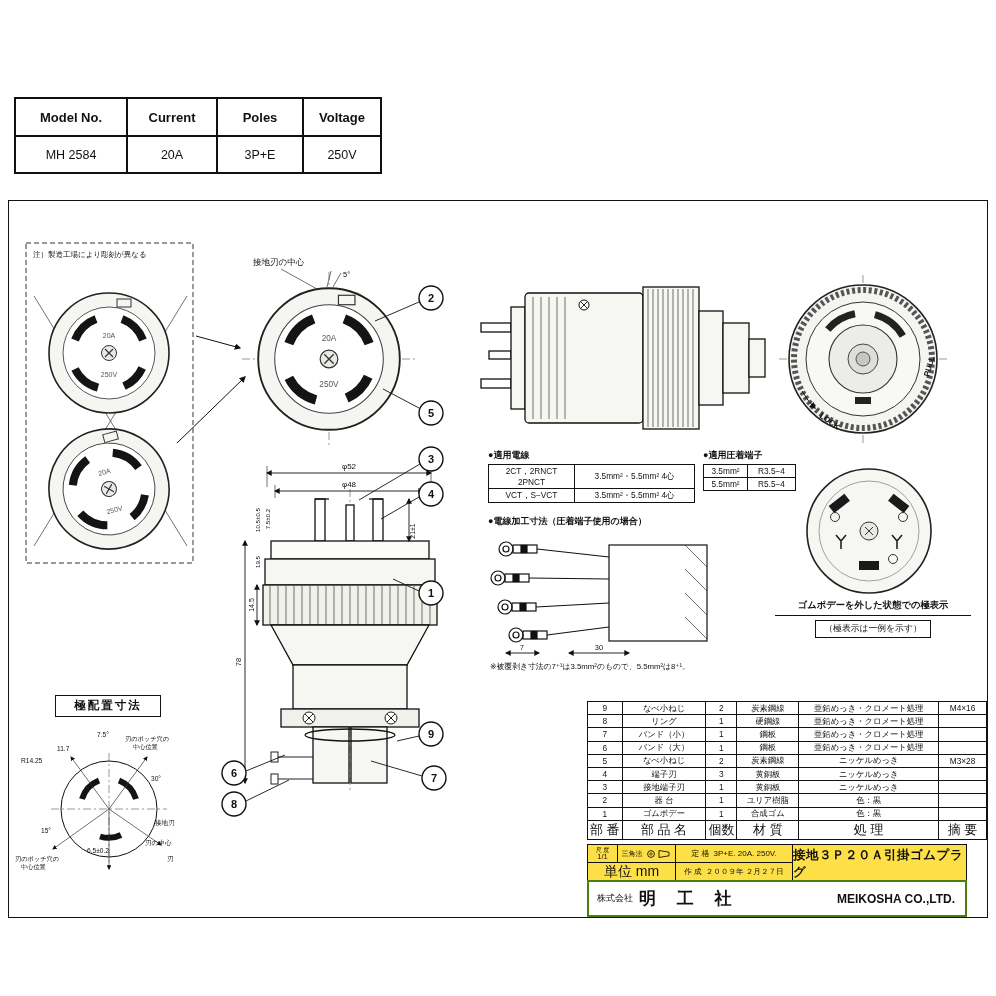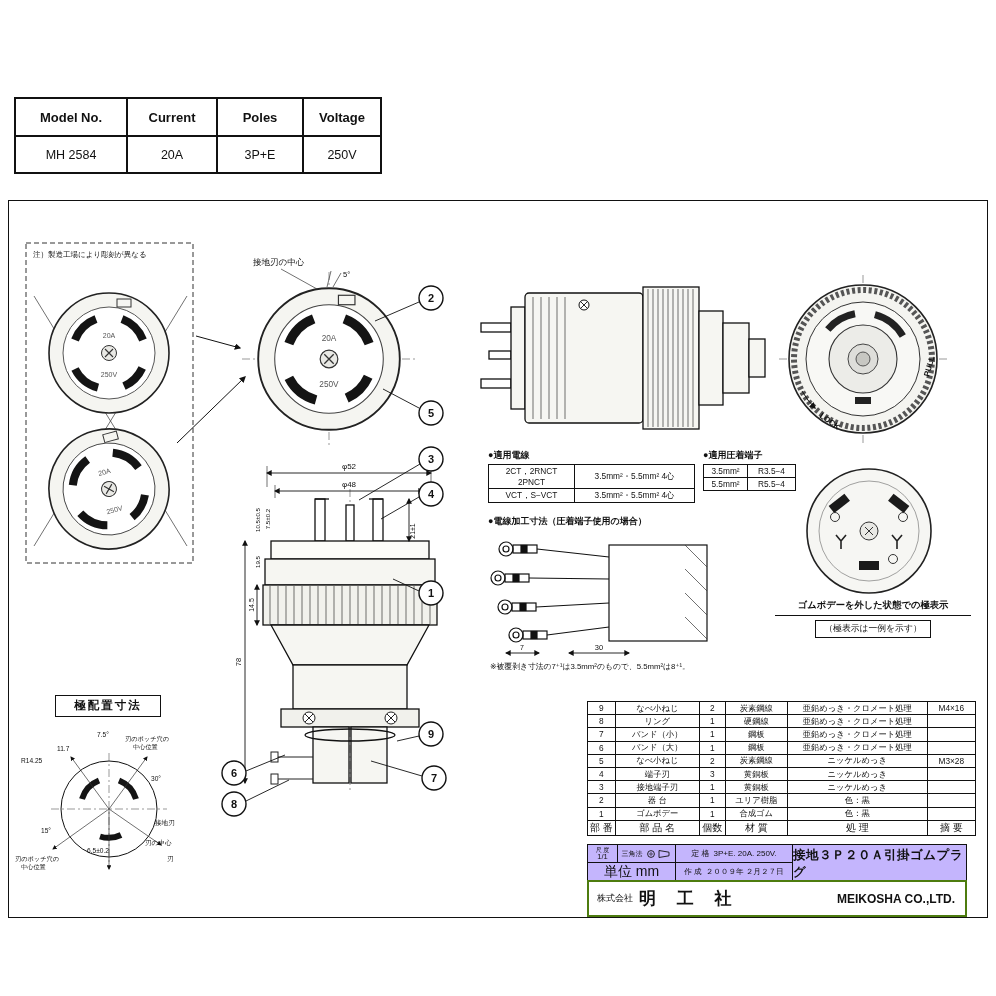--- a/index.html
+++ b/index.html
@@ -52,24 +52,24 @@
   .pole-display-text .l1{font-size:9.3px;font-weight:bold;padding-bottom:3px;border-bottom:1px solid #111;}
   .pole-display-text .l2{display:inline-block;margin-top:4px;border:1px solid #111;font-size:8.8px;padding:2px 8px;background:#fff;}
 
   .pole-layout-title{position:absolute;left:46px;top:494px;width:106px;height:22px;border:1.6px solid #111;
     font-size:11.5px;font-weight:bold;text-align:center;line-height:19px;letter-spacing:2px;background:#fff;}
 
   
   table.parts{position:absolute;left:578px;top:500px;border-collapse:collapse;table-layout:fixed;background:#fff;}
   table.parts td{border:1px solid #111;font-size:8.3px;height:13.2px;padding:0 2px;text-align:center;
     white-space:nowrap;overflow:hidden;}
-  table.parts tr.hdr td{font-size:10px;}
+  table.parts tr.hdr td{font-size:13px;}
 
   
-  .footer{position:absolute;left:578px;top:643px;width:380px;display:flex;border:1px solid #111;background:#c4b5fd;}
+  .footer{position:absolute;left:578px;top:643px;width:380px;display:flex;border:1px solid #111;background:#fde047;}
   .f-left{width:204px;}
   .f-row{display:flex;height:18px;border-bottom:1px solid #111;}
   .f-row:last-child{border-bottom:none;}
   .f-cell{border-right:1px solid #111;display:flex;align-items:center;justify-content:center;height:100%;font-size:8px;}
   .f-scale{width:30px;flex-direction:column;justify-content:center;line-height:1;}
   .f-scale .s1{font-size:6px;}.f-scale .s2{font-size:7.5px;}
   .f-proj{width:58px;gap:3px;font-size:7px;}
   .f-rating{width:116px;border-right:none;gap:4px;font-size:8px;}
   .f-unit{width:88px;font-size:14px;}
   .f-created{width:116px;border-right:none;gap:4px;font-size:7.6px;}

